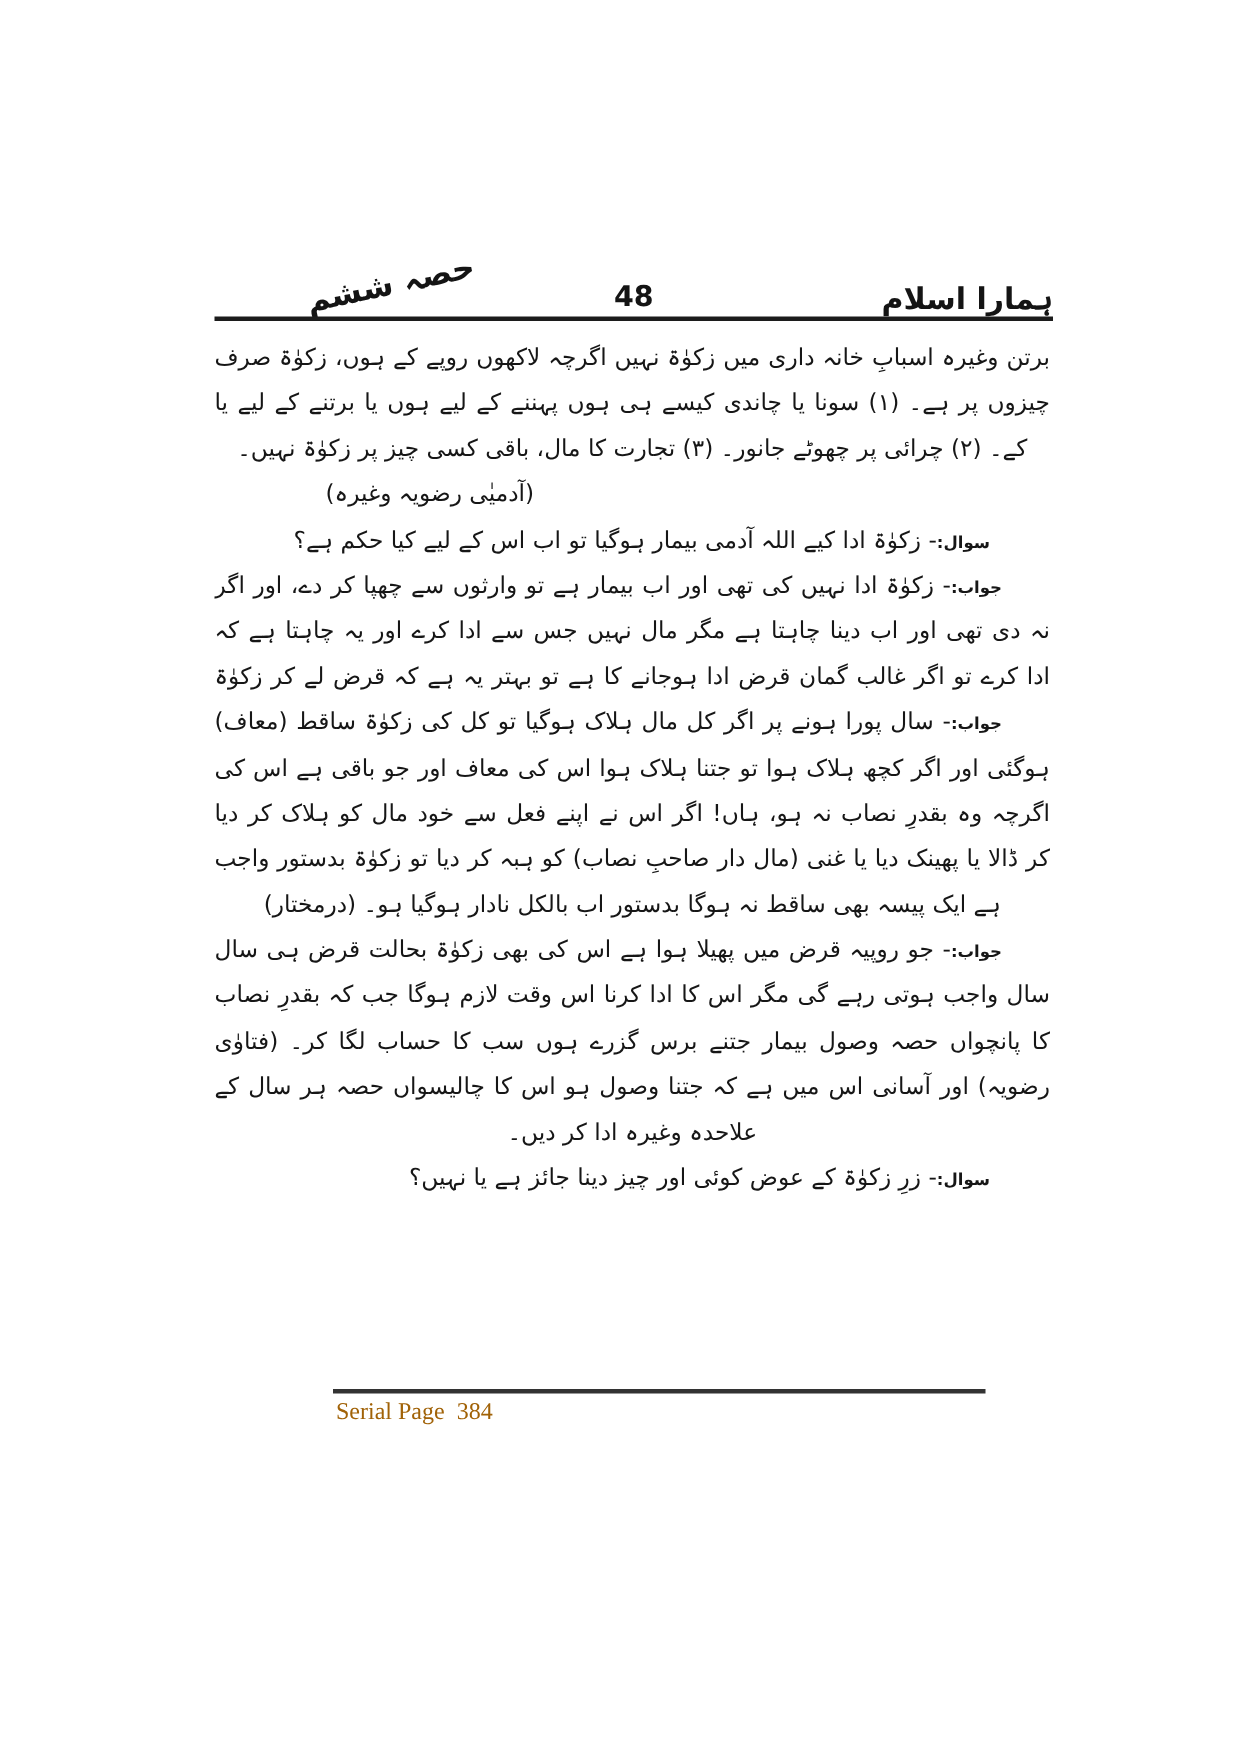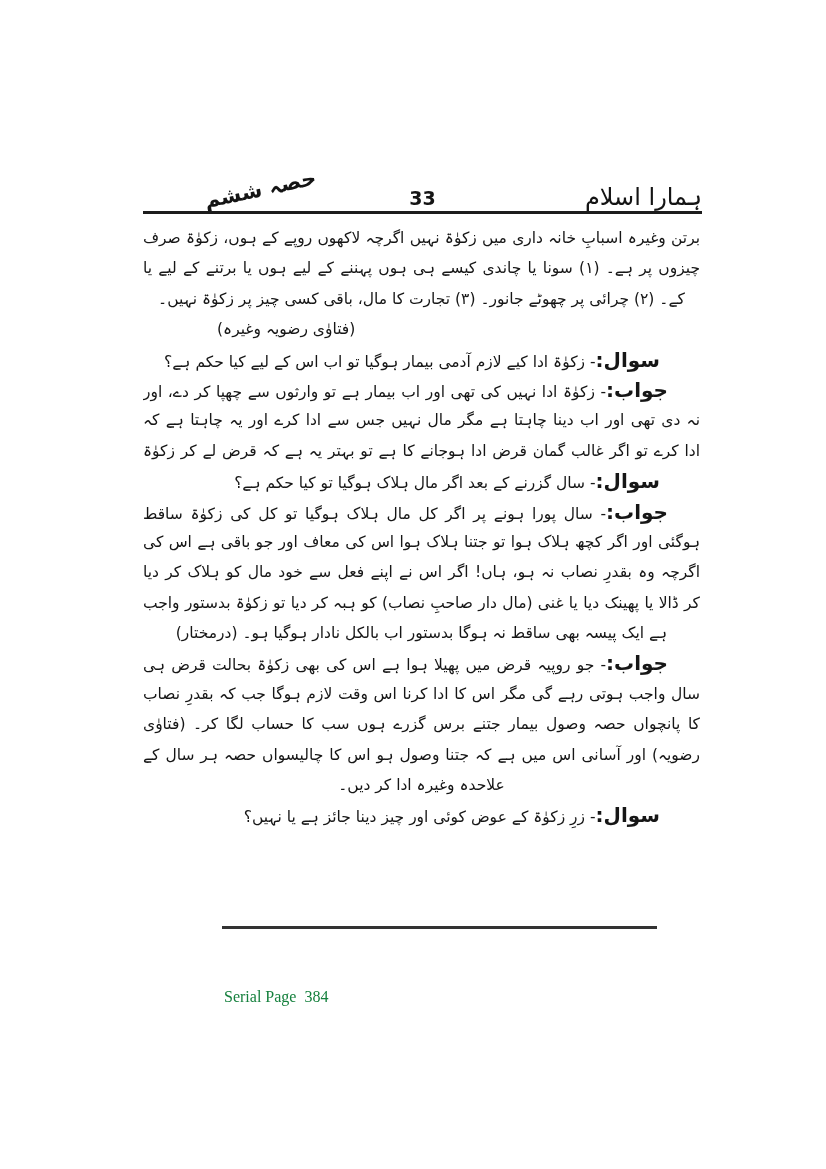--- a/index.html
+++ b/index.html
@@ -35,22 +35,22 @@
     left: 50%;
     bottom: 2px;
     transform: translateX(-50%);
     font-size: 19px;
     font-weight: bold;
   }
   .h-right {
     position: absolute;
     right: 0;
     bottom: 0;
-    font-size: 24px;
-    font-weight: normal;
+    font-size: 20px;
+    font-weight: bold;
     direction: rtl;
   }
   .header-rule {
     position: absolute;
     left: 143px;
     top: 211px;
     width: 559px;
     height: 3px;
     background: #1c1c1c;
   }
@@ -86,65 +86,64 @@
     text-indent: 40px;
   }
   .a {                      
     text-align: justify;
     text-align-last: justify;
     text-justify: inter-word;
     text-indent: 32px;
   }
   .lbl {
     font-weight: bold;
-    font-size: 20px;
+    font-size: 11px;
   }
   
   .footer-rule {
     position: absolute;
     left: 222px;
     top: 926px;
     width: 435px;
     height: 3px;
     background: #333333;
   }
   .footer {
     position: absolute;
     left: 224px;
-    top: 988px;
+    top: 933px;
     font-family: "Liberation Serif", serif;
     font-size: 16px;
-    color: #15803d;
+    color: #a16207;
     white-space: pre;
   }
 </style>
 </head>
 <body>
 
 <div class="page">
 
   <div class="header">
     <div class="h-left">حصہ ششم</div>
-    <div class="h-center">33</div>
+    <div class="h-center">48</div>
     <div class="h-right">ہمارا اسلام</div>
   </div>
   <div class="header-rule"></div>
 
   <div class="body">
     <div class="ln j">برتن وغیرہ اسبابِ خانہ داری میں زکوٰۃ نہیں اگرچہ لاکھوں روپے کے ہوں، زکوٰۃ صرف تین</div>
     <div class="ln j">چیزوں پر ہے۔ (۱) سونا یا چاندی کیسے ہی ہوں پہننے کے لیے ہوں یا برتنے کے لیے یا رکھنے</div>
     <div class="ln e">کے۔ (۲) چرائی پر چھوٹے جانور۔ (۳) تجارت کا مال، باقی کسی چیز پر زکوٰۃ نہیں۔</div>
-    <div class="ln attr">(فتاوٰی رضویہ وغیرہ)</div>
+    <div class="ln attr">(آدمیٰی رضویہ وغیرہ)</div>
 
-    <div class="ln q"><span class="lbl">سوال:</span><span>- زکوٰۃ ادا کیے لازم آدمی بیمار ہوگیا تو اب اس کے لیے کیا حکم ہے؟</span></div>
+    <div class="ln q"><span class="lbl">سوال:</span><span>- زکوٰۃ ادا کیے اللہ آدمی بیمار ہوگیا تو اب اس کے لیے کیا حکم ہے؟</span></div>
     <div class="ln a"><span class="lbl">جواب:</span><span>- زکوٰۃ ادا نہیں کی تھی اور اب بیمار ہے تو وارثوں سے چھپا کر دے، اور اگر</span></div>
     <div class="ln j">نہ دی تھی اور اب دینا چاہتا ہے مگر مال نہیں جس سے ادا کرے اور یہ چاہتا ہے کہ قرض لے کر</div>
     <div class="ln j">ادا کرے تو اگر غالب گمان قرض ادا ہوجانے کا ہے تو بہتر یہ ہے کہ قرض لے کر زکوٰۃ ادا</div>
 
-    <div class="ln q"><span class="lbl">سوال:</span><span>- سال گزرنے کے بعد اگر مال ہلاک ہوگیا تو کیا حکم ہے؟</span></div>
     <div class="ln a"><span class="lbl">جواب:</span><span>- سال پورا ہونے پر اگر کل مال ہلاک ہوگیا تو کل کی زکوٰۃ ساقط (معاف)</span></div>
     <div class="ln j">ہوگئی اور اگر کچھ ہلاک ہوا تو جتنا ہلاک ہوا اس کی معاف اور جو باقی ہے اس کی زکوٰۃ واجب</div>
     <div class="ln j">اگرچہ وہ بقدرِ نصاب نہ ہو، ہاں! اگر اس نے اپنے فعل سے خود مال کو ہلاک کر دیا مثلاً صرف</div>
     <div class="ln j">کر ڈالا یا پھینک دیا یا غنی (مال دار صاحبِ نصاب) کو ہبہ کر دیا تو زکوٰۃ بدستور واجب الادا</div>
     <div class="ln e">ہے ایک پیسہ بھی ساقط نہ ہوگا بدستور اب بالکل نادار ہوگیا ہو۔ (درمختار)</div>
 
     <div class="ln a"><span class="lbl">جواب:</span><span>- جو روپیہ قرض میں پھیلا ہوا ہے اس کی بھی زکوٰۃ بحالت قرض ہی سال بہ</span></div>
     <div class="ln j">سال واجب ہوتی رہے گی مگر اس کا ادا کرنا اس وقت لازم ہوگا جب کہ بقدرِ نصاب یا نصاب</div>
     <div class="ln j">کا پانچواں حصہ وصول بیمار جتنے برس گزرے ہوں سب کا حساب لگا کر۔ (فتاوٰی</div>
     <div class="ln j">رضویہ) اور آسانی اس میں ہے کہ جتنا وصول ہو اس کا چالیسواں حصہ ہر سال کے حساب میں</div>

